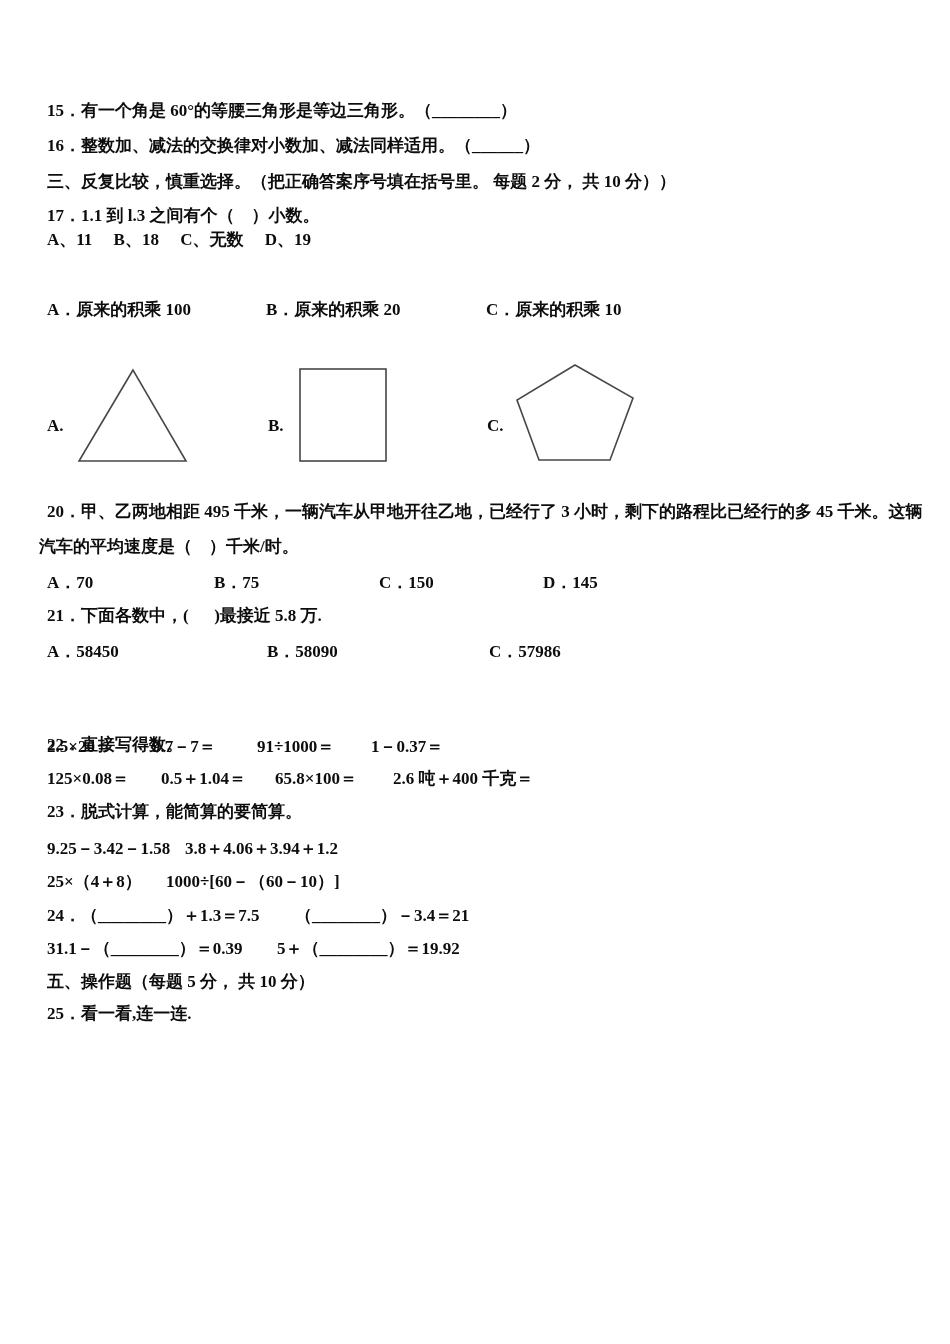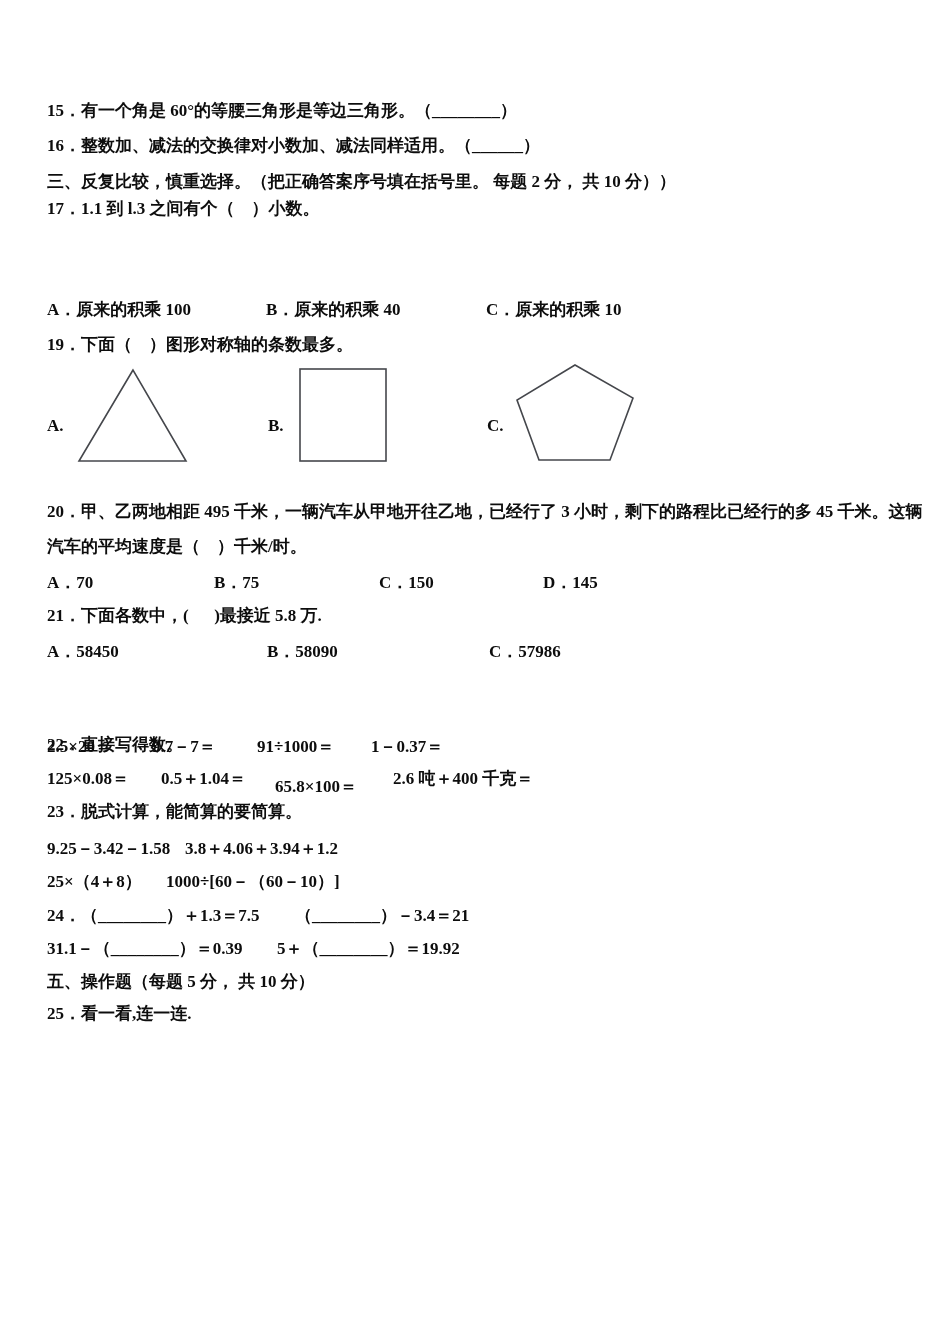--- a/index.html
+++ b/index.html
@@ -32,42 +32,42 @@
 </head>
 <body>
 
 <div class="page">
 
   <div class="ln" style="left:47px; top:101px;">15．有一个角是 60°的等腰三角形是等边三角形。（________）</div>
   <div class="ln" style="left:47px; top:136px;">16．整数加、减法的交换律对小数加、减法同样适用。（______）</div>
 
   <div class="ln" style="left:47px; top:172px;">三、反复比较，慎重选择。（把正确答案序号填在括号里。 每题 2 分， 共 10 分））</div>
 
-  <div class="ln" style="left:47px; top:199px;">17．1.1 到 l.3 之间有个（　）小数。</div>
+  <div class="ln" style="left:47px; top:206px;">17．1.1 到 l.3 之间有个（　）小数。</div>
+  <div class="ln" style="left:47px; top:230px;">A、11　 B、18　 C、无数　 D、19</div>
 
   <div>
     <span class="opt" style="left:47px;  top:298px;">A．原来的积乘 100</span>
-    <span class="opt" style="left:266px; top:298px;">B．原来的积乘 40</span>
+    <span class="opt" style="left:266px; top:298px;">B．原来的积乘 20</span>
     <span class="opt" style="left:486px; top:298px;">C．原来的积乘 10</span>
   </div>
 
-  <div class="ln" style="left:47px; top:335px;">19．下面（　）图形对称轴的条数最多。</div>
 
   <span class="opt" style="left:47px;  top:416px;">A.</span>
   <span class="opt" style="left:268px; top:416px;">B.</span>
   <span class="opt" style="left:487px; top:416px;">C.</span>
 
   <svg class="shapes-svg" width="640" height="112" viewBox="0 0 640 112">
     <polygon points="73,12 19,103 126,103"></polygon>
     <rect x="240" y="11" width="86" height="92"></rect>
     <polygon points="515,7 573,40 550,102 479,102 457,42"></polygon>
   </svg>
 
   <div class="ln" style="left:47px; top:502px;">20．甲、乙两地相距 495 千米，一辆汽车从甲地开往乙地，已经行了 3 小时，剩下的路程比已经行的多 45 千米。这辆</div>
-  <div class="ln" style="left:47px; top:537px;">汽车的平均速度是（　）千米/时。</div>
+  <div class="ln" style="left:39px; top:537px;">汽车的平均速度是（　）千米/时。</div>
   <div>
     <span class="opt" style="left:47px;  top:571px;">A．70</span>
     <span class="opt" style="left:214px; top:571px;">B．75</span>
     <span class="opt" style="left:379px; top:571px;">C．150</span>
     <span class="opt" style="left:543px; top:571px;">D．145</span>
   </div>
 
   <div class="ln" style="left:47px; top:606px;">21．下面各数中，(      )最接近 5.8 万.</div>
   <div>
     <span class="opt" style="left:47px;  top:640px;">A．58450</span>
@@ -79,21 +79,21 @@
   <div class="ln" style="left:47px; top:703px;margin-top:32px;">22．直接写得数。</div>
   <div>
     <span class="opt" style="left:47px;  top:735px;">2.5×20＝</span>
     <span class="opt" style="left:152px; top:735px;">9.7－7＝</span>
     <span class="opt" style="left:257px; top:735px;">91÷1000＝</span>
     <span class="opt" style="left:371px; top:735px;">1－0.37＝</span>
   </div>
   <div>
     <span class="opt" style="left:47px;  top:767px;">125×0.08＝</span>
     <span class="opt" style="left:161px; top:767px;">0.5＋1.04＝</span>
-    <span class="opt" style="left:275px; top:767px;margin-top:8px;">65.8×100＝</span>
+    <span class="opt" style="left:275px; top:767px;">65.8×100＝</span>
     <span class="opt" style="left:393px; top:767px;">2.6 吨＋400 千克＝</span>
   </div>
 
   <div class="ln" style="left:47px; top:802px;">23．脱式计算，能简算的要简算。</div>
   <div>
     <span class="opt" style="left:47px;  top:837px;">9.25－3.42－1.58</span>
     <span class="opt" style="left:185px; top:837px;">3.8＋4.06＋3.94＋1.2</span>
   </div>
   <div>
     <span class="opt" style="left:47px;  top:870px;">25×（4＋8）</span>

